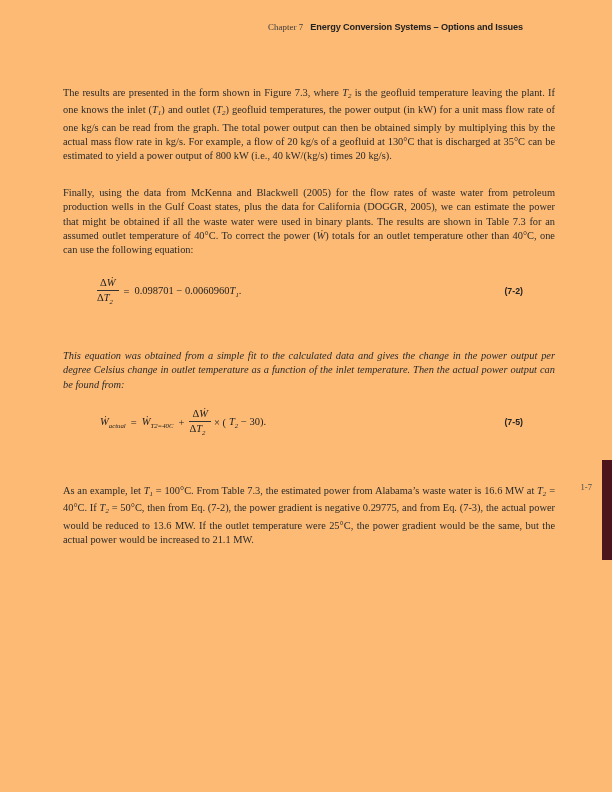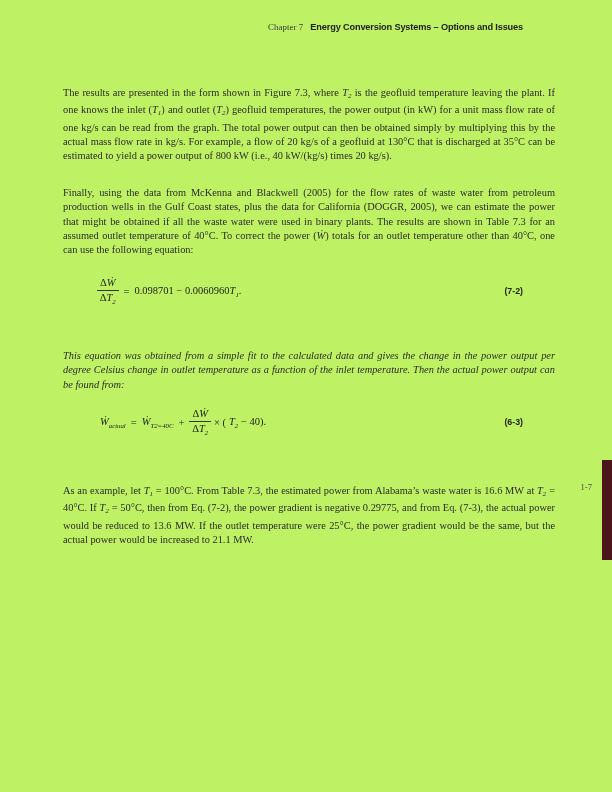--- a/index.html
+++ b/index.html
@@ -20,39 +20,39 @@
     position:absolute;left:55px;width:492px;font-size:10.4px;line-height:14.25px;
     text-align:justify;color:#2b2b2b;hyphens:none;margin-left:8px;
   }
   .it{font-style:italic;}
   .sb{font-size:7px;font-style:italic;vertical-align:-2px;letter-spacing:0;}
   
   .eq{position:absolute;left:55px;width:492px;font-size:10.5px;color:#222;}
   .eq-row{display:flex;align-items:center;}
   .eq-row.indent42{margin-left:42px;}
   .eq-row.indent45{margin-left:45px;}
-  .frac{display:inline-flex;flex-direction:column;align-items:center;line-height:12px;}
+  .frac{display:inline-flex;flex-direction:column;line-height:12px;}
   .frac .num{display:block;padding:0 3px 1px;border-bottom:1px solid #333;}
   .frac .den{display:block;padding-top:1px;}
   .eq sub{font-size:6.8px;font-style:italic;line-height:1;}
   .op{margin:0 5px;}
   .tight-op{margin:0 3px;}
   .eq-label{
     position:absolute;right:24px;top:50%;transform:translateY(-50%);
     font-family:"Liberation Sans","DejaVu Sans",sans-serif;font-weight:700;
     font-size:8.8px;color:#222;
   }
   
   .pageno{position:absolute;top:482px;right:20px;font-size:8.6px;color:#4a4a4a;}
   .tab{position:absolute;top:460px;right:0;width:10px;height:100px;}
 </style>
 </head>
 <body>
 
-<div class="page" style="background: #bef264;">
+<div class="page" style="background: #fdba74;">
 
   <div class="header">
     <span class="chapter">Chapter 7</span><span class="title">Energy Conversion Systems – Options and Issues</span>
   </div>
 
   <div class="para" style="top:86px;"><span>The results are presented in the form shown in Figure 7.3, where </span><span class="it">T</span><span class="sb">2</span><span> is the geofluid temperature leaving the plant. If one knows the inlet (</span><span class="it">T</span><span class="sb">1</span><span>) and outlet (</span><span class="it">T</span><span class="sb">2</span><span>) geofluid temperatures, the power output (in kW) for a unit mass flow rate of one kg/s can be read from the graph. The total power output can then be obtained simply by multiplying this by the actual mass flow rate in kg/s. For example, a flow of 20 kg/s of a geofluid at 130°C that is discharged at 35°C can be estimated to yield a power output of 800 kW (i.e., 40 kW/(kg/s) times 20 kg/s).</span></div>
 
   <div class="para" style="top:186px;"><span>Finally, using the data from McKenna and Blackwell (2005) for the flow rates of waste water from petroleum production wells in the Gulf Coast states, plus the data for California (DOGGR, 2005), we can estimate the power that might be obtained if all the waste water were used in binary plants. The results are shown in Table 7.3 for an assumed outlet temperature of 40°C. To correct the power (</span><span class="it">Ẇ</span><span>) totals for an outlet temperature other than 40°C, one can use the following equation:</span></div>
 
   <div class="eq" style="top:277px;">
@@ -73,23 +73,23 @@
     <div class="eq-row indent45">
       <span><span class="it">Ẇ</span><sub>actual</sub></span>
       <span class="op">=</span>
       <span><span class="it">Ẇ</span><sub>T2=40C</sub></span>
       <span class="op">+</span>
       <span class="frac">
         <span class="num"><span>Δ</span><span class="it">Ẇ</span></span>
         <span class="den"><span>Δ</span><span class="it">T</span><sub>2</sub></span>
       </span>
       <span class="tight-op">× (</span>
-      <span><span class="it">T</span><sub>2</sub><span> − 40).</span></span>
+      <span><span class="it">T</span><sub>2</sub><span> − 30).</span></span>
     </div>
-    <span class="eq-label">(6-3)</span>
+    <span class="eq-label">(7-5)</span>
   </div>
 
   <div class="para" style="top:484px;"><span>As an example, let </span><span class="it">T</span><span class="sb">1</span><span> = 100°C. From Table 7.3, the estimated power from Alabama’s waste water is 16.6 MW at </span><span class="it">T</span><span class="sb">2</span><span> = 40°C. If </span><span class="it">T</span><span class="sb">2</span><span> = 50°C, then from Eq. (7-2), the power gradient is negative 0.29775, and from Eq. (7-3), the actual power would be reduced to 13.6 MW. If the outlet temperature were 25°C, the power gradient would be the same, but the actual power would be increased to 21.1 MW.</span></div>
 
   <div class="pageno">1-7</div>
 
   <div class="tab" style="background: rgb(76, 21, 27);"></div>
 
 </div>
 

